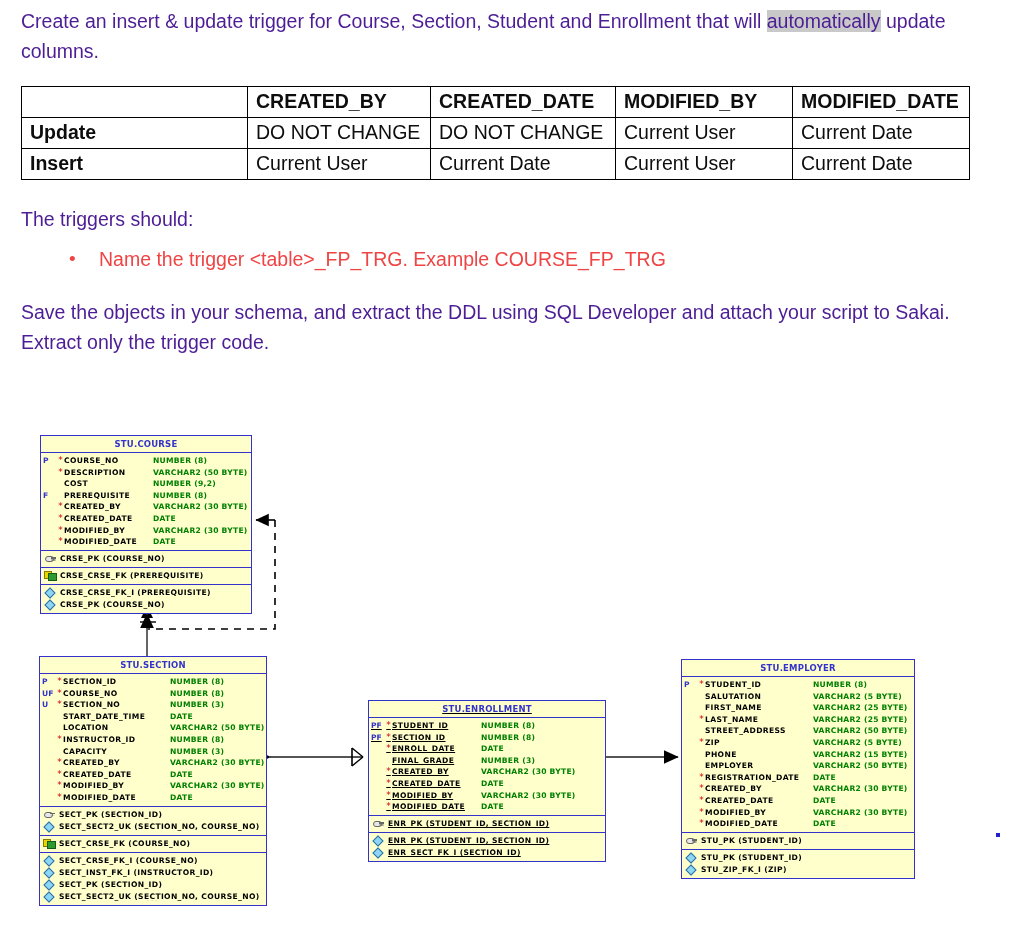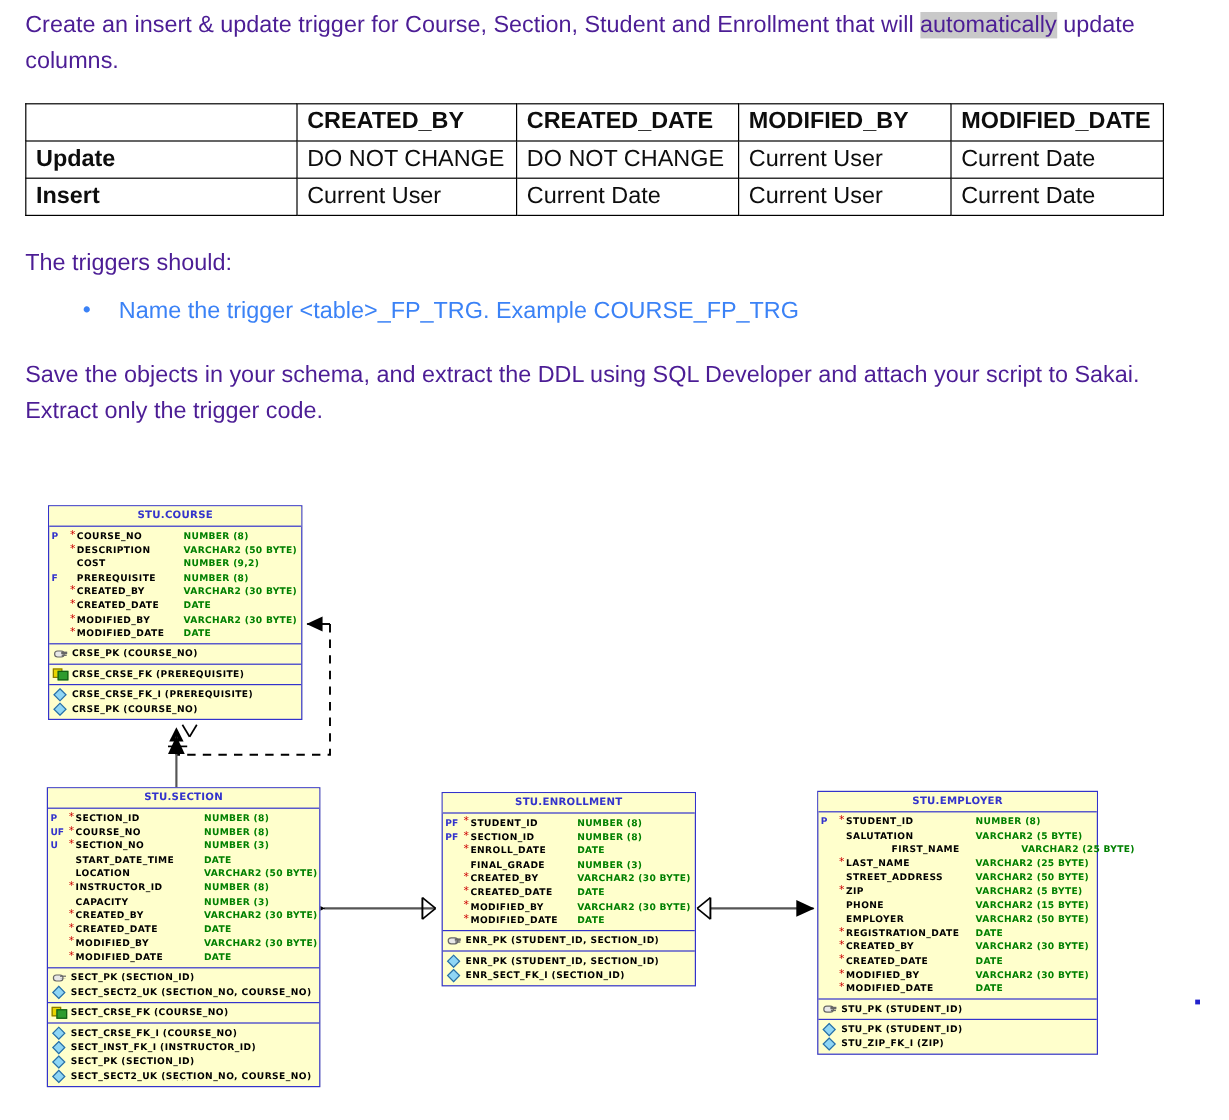--- a/index.html
+++ b/index.html
@@ -12,21 +12,21 @@
   
   .doc{position:absolute;left:21px;top:0;width:980px;}
   .para{font-size:19.5px;line-height:30px;color:#4c1d95;margin:0;}
   .para.p1{padding-top:6px;width:930px;}
   .hl{background:#c9c9c9;}
   .para.p2{margin-top:24px;}
   .para.p3{margin-top:22px;width:935px;}
 
   ul.bullets{margin:10px 0 0 0;padding:0;list-style:none;}
   ul.bullets li{
-    font-size:19.5px;line-height:31px;color:#3b82f6;
+    font-size:19.5px;line-height:31px;color:#ef4444;
     padding-left:78px;position:relative;
   }
   ul.bullets li::before{
     content:"\2022";position:absolute;left:48px;top:-1px;font-size:19px;
   }
 
   
   table.spec{
     border-collapse:collapse;margin-top:20px;width:948px;
     table-layout:fixed;
@@ -177,21 +177,21 @@
     </g>
 
     <g>
       <line x1="592" y1="757" x2="678" y2="757" stroke="#555" stroke-width="1.8" marker-end="url(#arr)"></line>
       <line x1="581" y1="757" x2="592" y2="748" stroke="#000" stroke-width="1.4"></line>
       <line x1="581" y1="757" x2="592" y2="766" stroke="#000" stroke-width="1.4"></line>
       <line x1="592" y1="748" x2="592" y2="766" stroke="#000" stroke-width="1.6"></line>
     </g>
   </svg>
 
-  <div class="tbl" id="e-course" style="left:40px;top:421px;width:212px;">
+  <div class="tbl" id="e-course" style="left:40px;top:435px;width:212px;">
     <div class="thead">STU.COURSE</div>
     <div class="sect" style="position: relative;">
         <div class="col" style="position: relative;">
           <span class="kf">P</span>
           <span class="req">*</span>
           <span class="cname">COURSE_NO</span>
           <span class="ctype" style="left: 112px;">NUMBER (8)</span>
         </div>
         <div class="col" style="position: relative;">
           <span class="kf"></span>
@@ -360,21 +360,21 @@
           <span class="ico idx"></span>
           <span class="ktxt">SECT_PK (SECTION_ID)</span>
         </div>
         <div class="krow">
           <span class="ico idx"></span>
           <span class="ktxt">SECT_SECT2_UK (SECTION_NO, COURSE_NO)</span>
         </div>
       </div>
     </div>
 
-  <div class="tbl" id="e-enrollment" style="left:368px;top:660px;width:212px;">
+  <div class="tbl" id="e-enrollment" style="left:368px;top:700px;width:238px;text-decoration:underline;">
     <div class="thead">STU.ENROLLMENT</div>
     <div class="sect" style="position: relative;">
         <div class="col" style="position: relative;">
           <span class="kf">PF</span>
           <span class="req">*</span>
           <span class="cname">STUDENT_ID</span>
           <span class="ctype" style="left: 112px;">NUMBER (8)</span>
         </div>
         <div class="col" style="position: relative;">
           <span class="kf">PF</span>
@@ -445,21 +445,21 @@
           <span class="req">*</span>
           <span class="cname">STUDENT_ID</span>
           <span class="ctype" style="left: 131px;">NUMBER (8)</span>
         </div>
         <div class="col" style="position: relative;">
           <span class="kf"></span>
           <span class="req"></span>
           <span class="cname">SALUTATION</span>
           <span class="ctype" style="left: 131px;">VARCHAR2 (5 BYTE)</span>
         </div>
-        <div class="col" style="position: relative; margin-left: 38px;">
+        <div class="col" style="position: relative;">
           <span class="kf"></span>
           <span class="req"></span>
           <span class="cname">FIRST_NAME</span>
           <span class="ctype" style="left: 131px;">VARCHAR2 (25 BYTE)</span>
         </div>
         <div class="col" style="position: relative;">
           <span class="kf"></span>
           <span class="req">*</span>
           <span class="cname">LAST_NAME</span>
           <span class="ctype" style="left: 131px;">VARCHAR2 (25 BYTE)</span>

